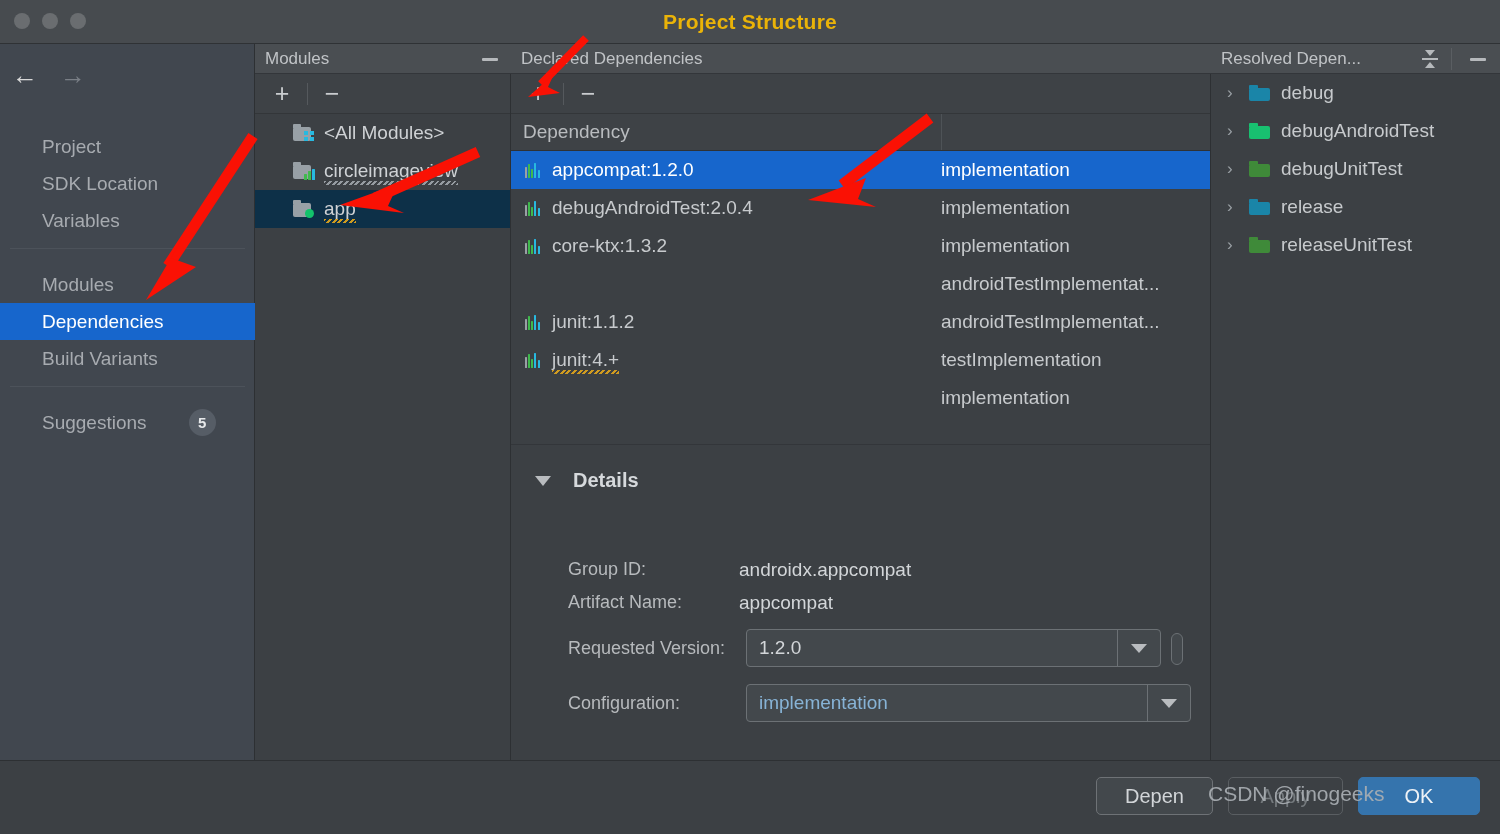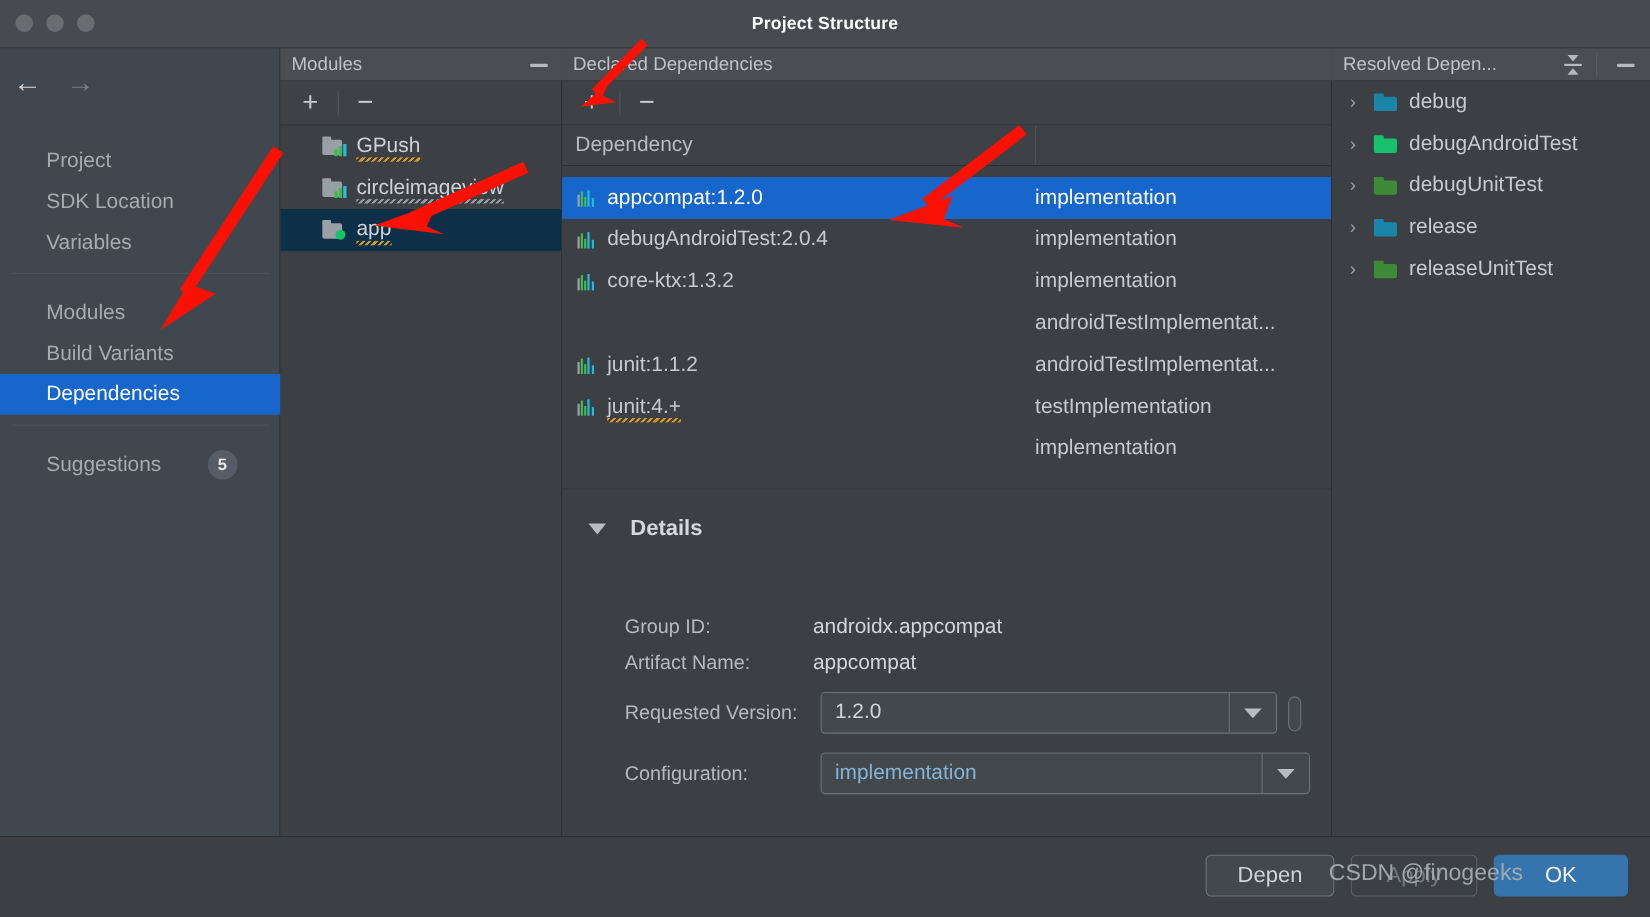--- a/index.html
+++ b/index.html
@@ -17,21 +17,21 @@
   
   .titlebar{
     position:absolute;left:0;top:0;width:1500px;height:44px;
     background:#474b4f;
     border-bottom:1px solid #2f3235;
     box-sizing:border-box;
   }
   .titlebar .title{
     position:absolute;left:0;top:0;width:1500px;height:44px;
     line-height:44px;text-align:center;
-    color:#ffffff;font-size:16px;font-weight:bold;
+    color:#eab308;font-size:21px;font-weight:bold;
     letter-spacing:.2px;
   }
   .lights{position:absolute;left:14px;top:13px;display:flex;gap:12px;}
   .lights .dot{width:16px;height:16px;border-radius:50%;background:#6a6d70;}
 
   
   .sidebar{
     position:absolute;left:0;top:44px;width:255px;height:716px;
     background:#41474f;
     box-sizing:border-box;
@@ -144,21 +144,21 @@
     position:absolute;left:0;top:70px;width:100%;height:37px;
     background:#3e4246;border-bottom:1px solid #2f3235;
     box-sizing:border-box;
   }
   .th{
     position:absolute;top:0;height:36px;line-height:36px;
     color:#b9bcbf;font-size:19px;padding-left:12px;box-sizing:border-box;
   }
   .th-div{position:absolute;top:0;width:1px;height:36px;background:#4e5357;}
 
-  .tbl-body{position:absolute;left:0;top:117px;width:100%;}
+  .tbl-body{position:absolute;left:0;top:107px;width:100%;}
   .dep-row{
     position:relative;height:38px;display:flex;align-items:center;
     color:#c7cacd;font-size:19px;white-space:nowrap;
   }
   .dep-row.selected{background:#1766cc;color:#fff;}
   .dep-name{
     position:absolute;left:14px;display:flex;align-items:center;
     height:38px;
   }
   .dep-cfg{position:absolute;left:430px;height:38px;line-height:38px;}
@@ -289,22 +289,22 @@
     </div>
 
     <div class="side-list">
       <div class="side-item">Project</div>
       <div class="side-item">SDK Location</div>
       <div class="side-item">Variables</div>
       <div class="side-sep">
           <div class="line"></div>
         </div>
       <div class="side-item">Modules</div>
+      <div class="side-item selected">Dependencies</div>
       <div class="side-item">Build Variants</div>
-      <div class="side-item selected">Dependencies</div>
       <div class="side-sep">
           <div class="line"></div>
         </div>
       <div class="side-item" style="display:flex;align-items:center;">
         <span>Suggestions</span>
         <span class="badge">5</span>
       </div>
     </div>
   </div>
 
@@ -317,36 +317,34 @@
     </div>
 
     <div class="toolbar">
       <div class="tb-btn" style="left:8px;">+</div>
       <div class="tb-sep" style="left:52px;"></div>
       <div class="tb-btn" style="left:58px;">−</div>
     </div>
 
     <div class="mod-list">
 
-
       <div class="mod-row">
         <span class="ficon">
           <span class="tab"></span>
             <span class="body"></span>
-          <span class="bars">
-            <i style="left:0;height:6px;background:#3fba4d;"></i>
-            <i style="left:4px;height:9px;background:#3fba4d;"></i>
-            <i style="left:8px;height:11px;background:#28b9e0;"></i>
-          </span>
-        </span>
-        <span class="mod-label">
-          <span>GPush</span>
-          <span class="squiggle"></span>
-        </span>
-      </div>
+          <span class="sq">
+            <b style="left:0;top:0;"></b>
+              <b style="left:6px;top:0;"></b>
+            <b style="left:0;top:6px;"></b>
+              <b style="left:6px;top:6px;"></b>
+          </span>
+        </span>
+        <span class="mod-label">&lt;All Modules&gt;</span>
+      </div>
+
 
       <div class="mod-row">
         <span class="ficon">
           <span class="tab"></span>
             <span class="body"></span>
           <span class="bars">
             <i style="left:0;height:6px;background:#3fba4d;"></i>
             <i style="left:4px;height:9px;background:#3fba4d;"></i>
             <i style="left:8px;height:11px;background:#28b9e0;"></i>
           </span>

